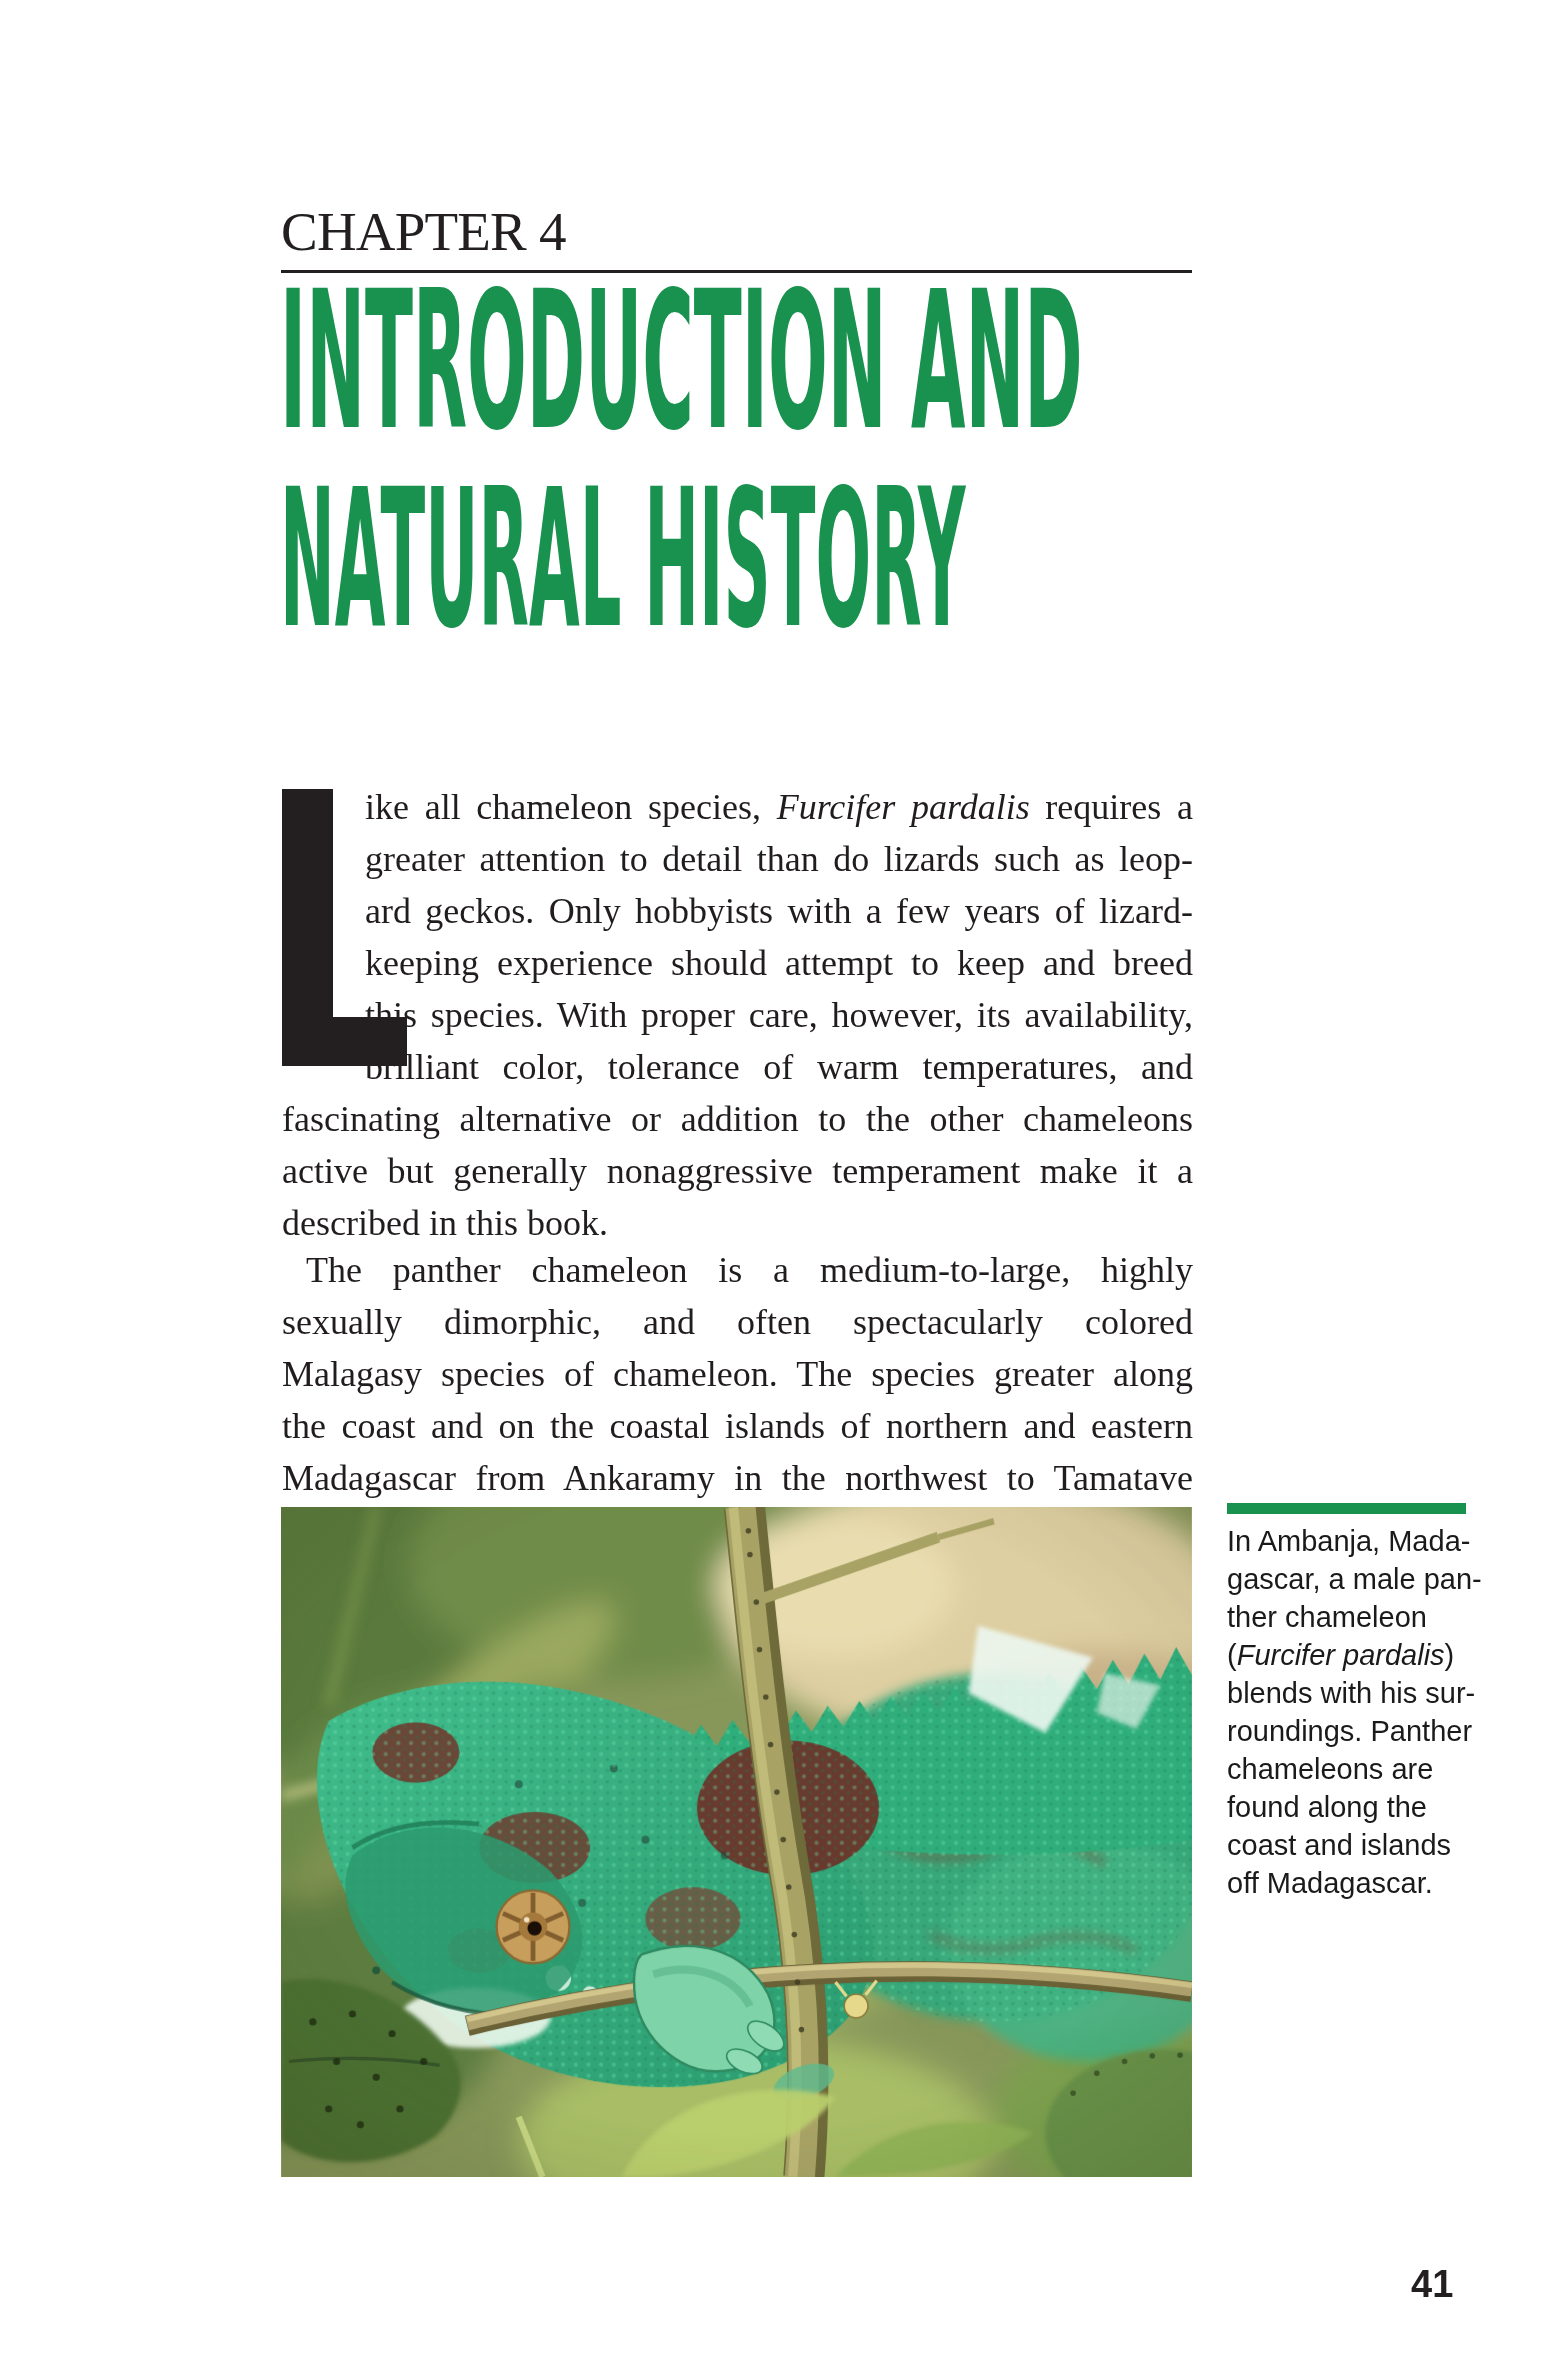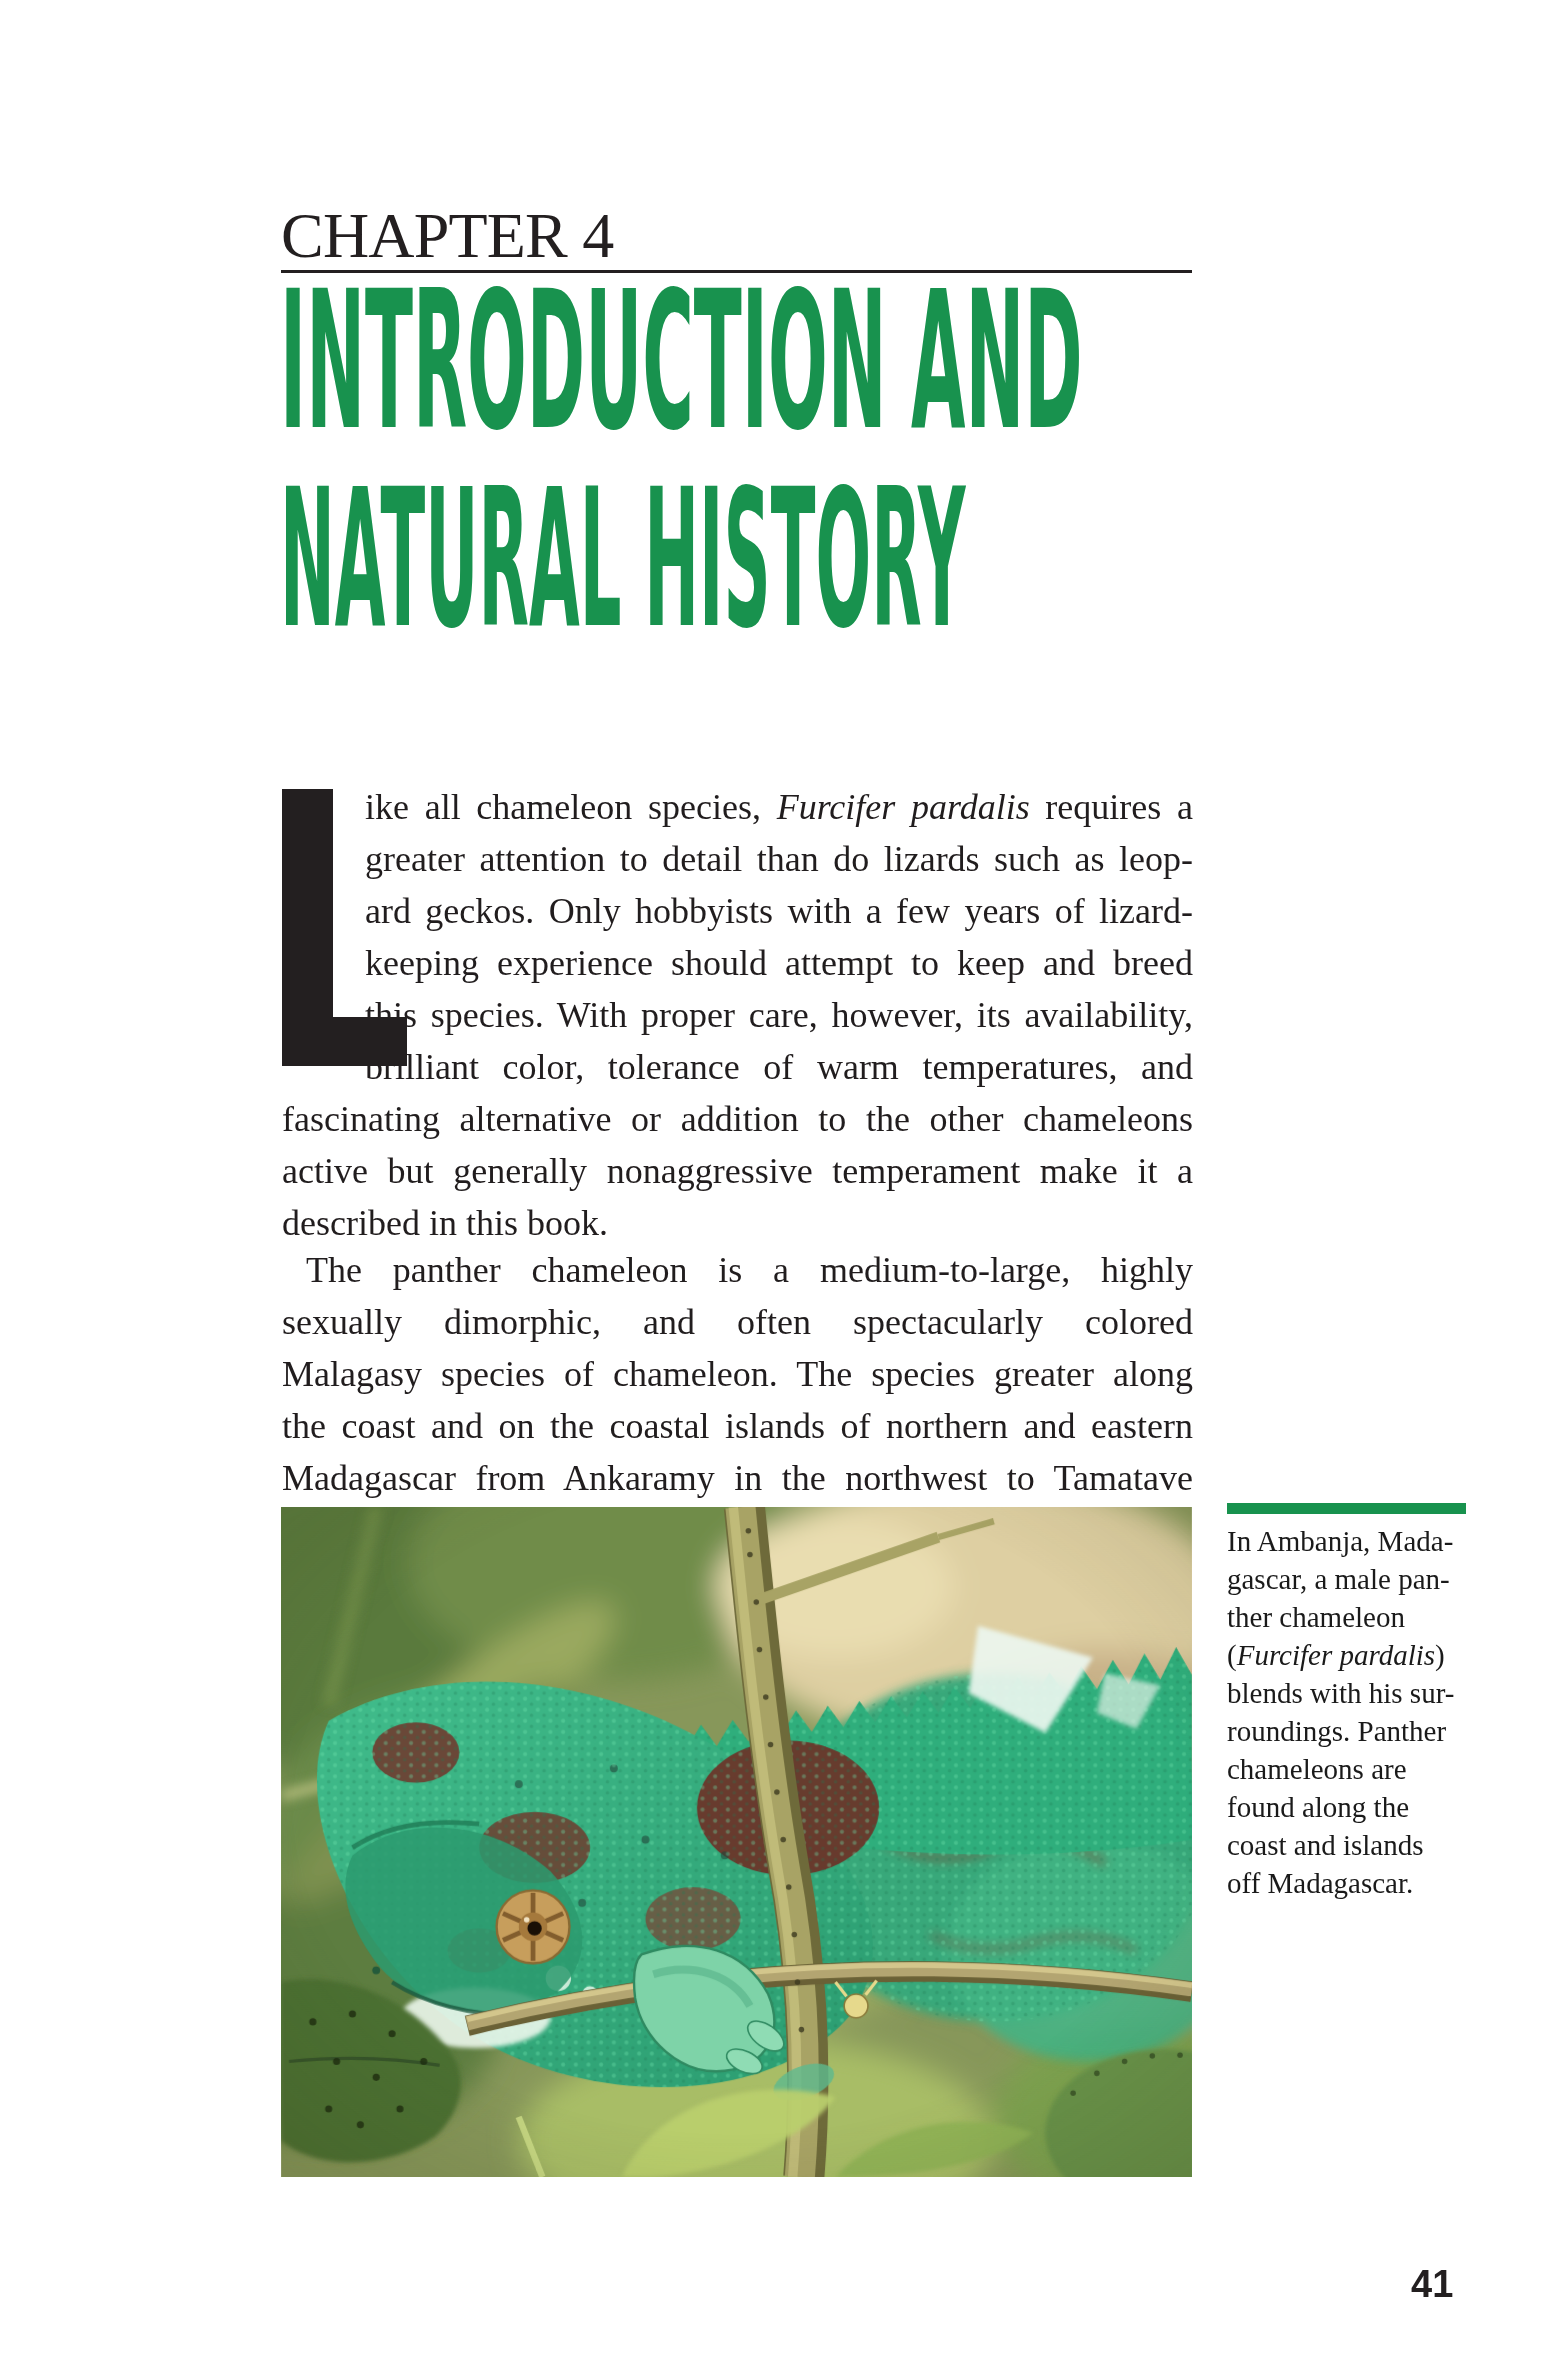--- a/index.html
+++ b/index.html
@@ -1,21 +1,21 @@
 <!DOCTYPE html>
 <html style="font-size:12.7px"><head>
 <meta charset="utf-8">
 <style>
   html,body{margin:0;padding:0;background:#ffffff;}
   .page{position:relative;width:1542px;height:2377px;background:#ffffff;overflow:hidden;
         font-family:"Liberation Serif",serif;color:#231f20;}
 
   
   .chapter-label{position:absolute;left:281px;top:204px;font-family:"Liberation Serif",serif;
-        font-size:64px;line-height:1;letter-spacing:-0.8px;color:#231f20;white-space:nowrap;}
+        font-size:55px;line-height:1;letter-spacing:-0.8px;color:#231f20;white-space:nowrap;}
   .chapter-rule{position:absolute;left:281px;top:270px;width:911px;height:3.2px;background:#231f20;}
 
   
   .title-line{position:absolute;left:280px;font-family:"DejaVu Sans",sans-serif;font-weight:700;
         font-size:190px;line-height:1;white-space:nowrap;transform-origin:left top;color:#18924e;}
   .title-line.t1{top:267px;transform:scaleX(0.37);}
   .title-line.t2{top:465px;transform:scaleX(0.345);}
 
   
   .bodycol{position:absolute;left:282px;width:911px;font-size:36px;color:#211d1e;}
@@ -34,21 +34,21 @@
   .dropcap .sr{display:block;width:0;height:0;overflow:hidden;font-size:0;color:transparent;}
 
   
   .photo{position:absolute;left:281px;top:1507px;width:911px;height:670px;overflow:hidden;}
   .photo svg{display:block;}
 
   
   .caption-bar{position:absolute;left:1227px;top:1503px;width:239px;height:11px;background:#18924e;}
   .caption{position:absolute;left:1227px;top:1522px;width:301px;
         font-family:"Liberation Sans",sans-serif;font-size:29px;line-height:38px;color:#1a1a1a;}
-  .capline{white-space:nowrap;font-family:Liberation Serif, serif;}
+  .capline{white-space:nowrap;}
   .caption i{font-style:italic;}
 
   
   .folio{position:absolute;left:1411px;top:2263px;font-family:"Liberation Sans",sans-serif;
         font-weight:700;font-size:38px;color:#231f20;}
 </style>
 </head>
 <body>
 
 <div class="page">

